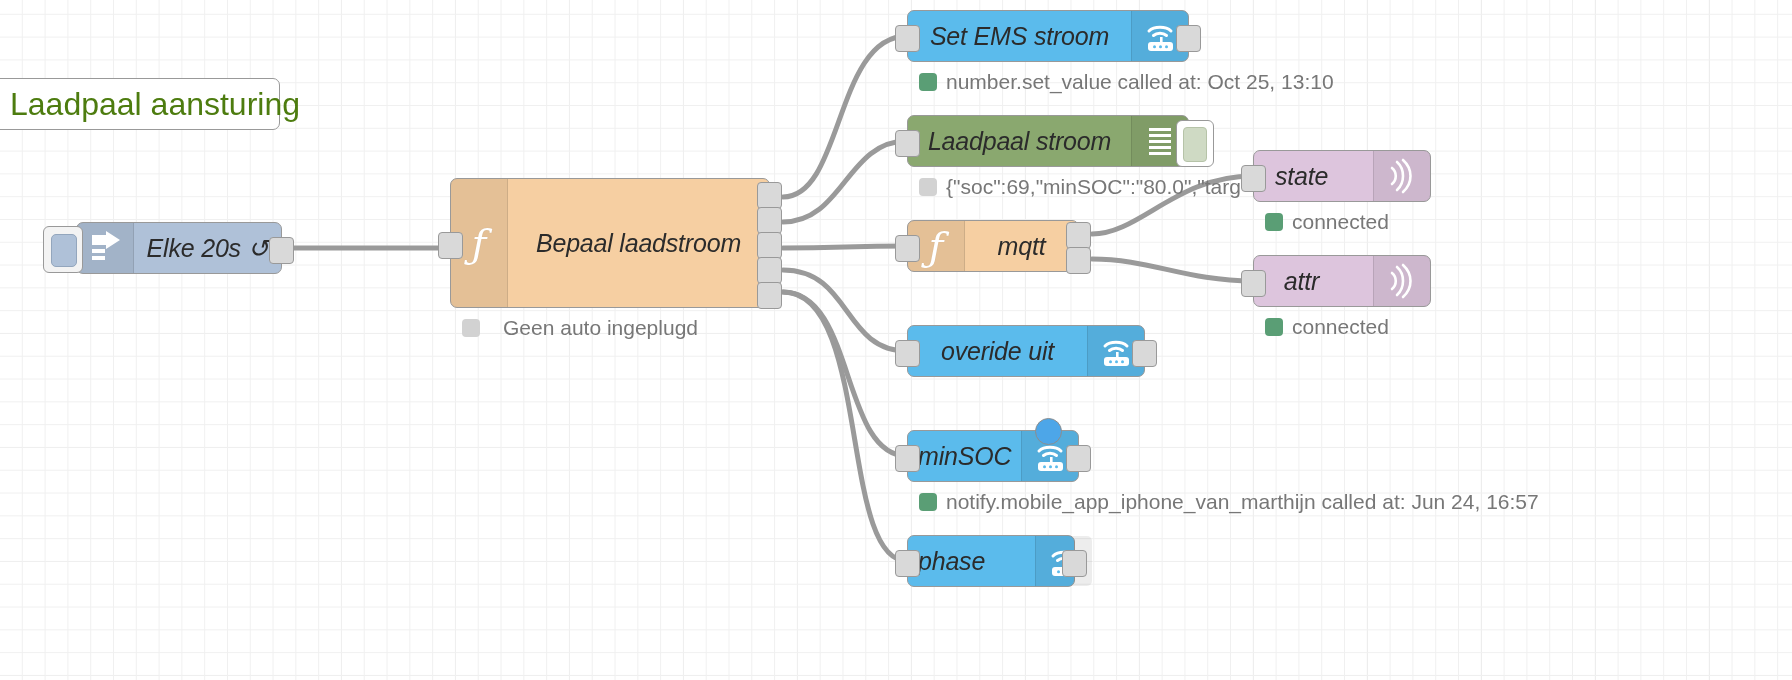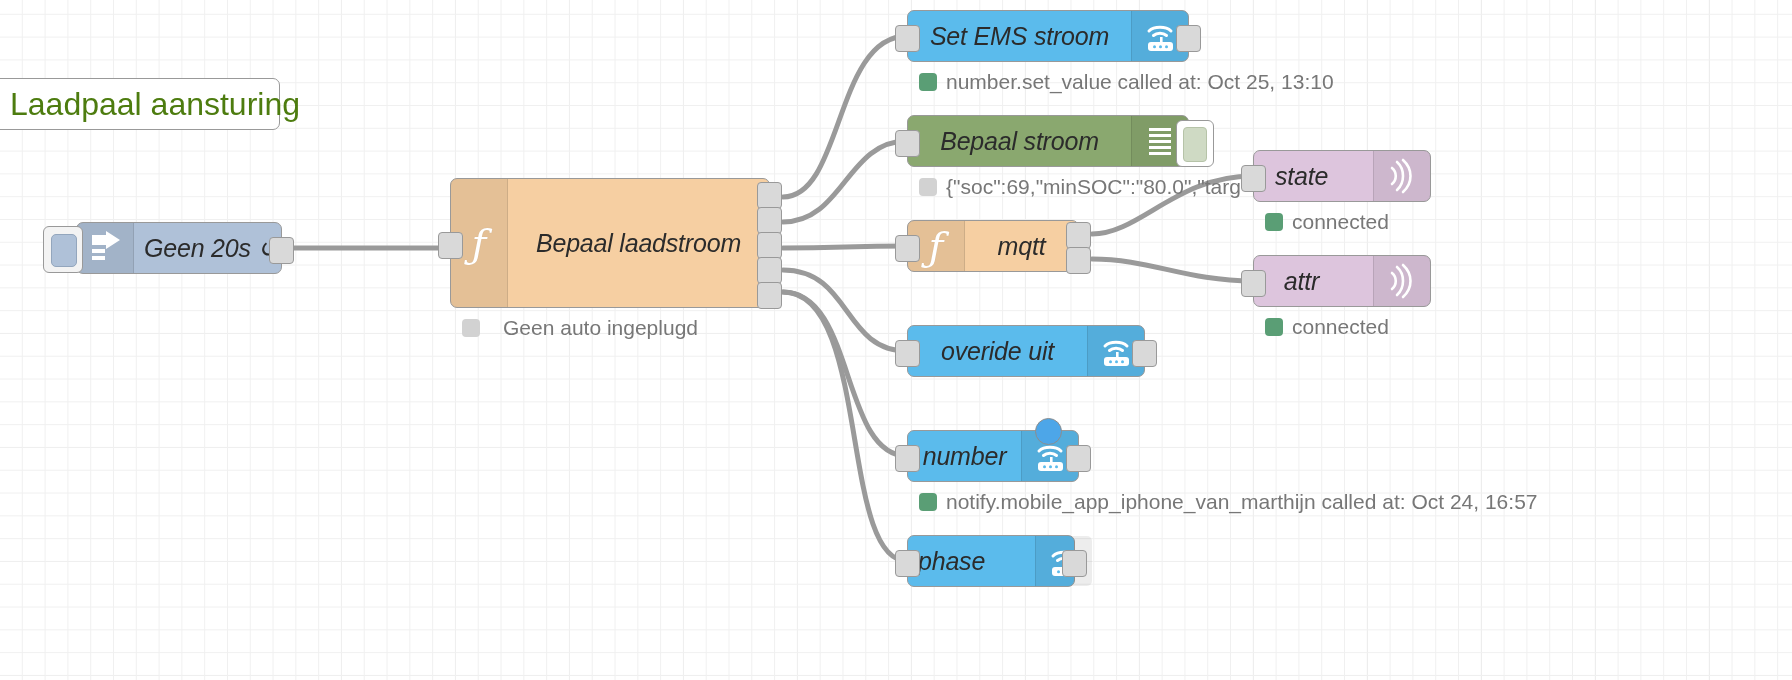--- a/index.html
+++ b/index.html
@@ -231,21 +231,21 @@
 
   <div id="nodes-layer">
       <div class="node" style="left: 76px; top: 222px; width: 206px; height: 52px; background: rgb(175, 193, 216);">
         <div class="icon-box left">
           <svg class="gly" width="38" height="34" viewBox="0 0 38 34" aria-hidden="true">
             <path d="M6 4 L20 4 L20 0 L34 9 L20 18 L20 14 L6 14 Z" fill="#fff"></path>
             <rect x="6" y="18" width="13" height="4" fill="#fff"></rect>
             <rect x="6" y="25" width="13" height="4" fill="#fff"></rect>
           </svg>
         </div>
-        <div class="label">Geen 20s ↺</div>
+        <div class="label">Elke 20s ↺</div>
         <div class="port out" style="top: 13.5px;"></div>
         <div class="inject-btn">
           <div class="inner"></div>
         </div>
       </div>
       <div class="node" style="left: 450px; top: 178px; width: 320px; height: 130px; background: rgb(246, 207, 162);">
         <div class="icon-box left">
           <span class="fn-glyph">ƒ</span>
         </div>
         <div class="label">Bepaal laadstroom</div>
@@ -274,21 +274,21 @@
           </svg>
         </div>
         <div class="port in" style="top: 13.5px;"></div>
         <div class="port out" style="top: 13.5px;"></div>
       </div>
       <div class="status" style="left: 919px; top: 70px;">
         <span class="dot green"></span>
         <span>number.set_value called at: Oct 25, 13:10</span>
       </div>
       <div class="node" style="left: 907px; top: 115px; width: 282px; height: 52px; background: rgb(138, 168, 111);">
-        <div class="label">Bepaal stroom</div>
+        <div class="label">Laadpaal stroom</div>
         <div class="icon-box right">
           <svg class="gly" width="26" height="30" viewBox="0 0 26 30" aria-hidden="true">
             <rect x="2" y="2" width="22" height="3" fill="#fff"></rect>
             <rect x="2" y="8" width="22" height="3" fill="#fff"></rect>
             <rect x="2" y="14" width="22" height="3" fill="#fff"></rect>
             <rect x="2" y="20" width="22" height="3" fill="#fff"></rect>
             <rect x="2" y="26" width="22" height="3" fill="#fff"></rect>
           </svg>
         </div>
         <div class="port in" style="top: 13.5px;"></div>
@@ -349,39 +349,39 @@
             <rect x="8" y="22" width="25" height="9" rx="3" fill="#fff"></rect>
             <circle cx="14.5" cy="26.7" r="1.5" fill="#5bbbec"></circle>
             <circle cx="20.5" cy="26.7" r="1.5" fill="#5bbbec"></circle>
             <circle cx="26.5" cy="26.7" r="1.5" fill="#5bbbec"></circle>
           </svg>
         </div>
         <div class="port in" style="top: 13.5px;"></div>
         <div class="port out" style="top: 13.5px;"></div>
       </div>
       <div class="node" style="left: 907px; top: 430px; width: 172px; height: 52px; background: rgb(91, 187, 236);">
-        <div class="label">number</div>
+        <div class="label">minSOC</div>
         <div class="icon-box right">
           <svg class="gly" width="40" height="32" viewBox="0 0 40 32" aria-hidden="true">
             <path d="M9 11 C14 6,26 6,31 11" stroke="#fff" stroke-width="3" fill="none" stroke-linecap="round"></path>
             <path d="M13.5 15.5 C17 12.5,23 12.5,26.5 15.5" stroke="#fff" stroke-width="3" fill="none" stroke-linecap="round"></path>
             <rect x="20" y="17" width="2.6" height="6" fill="#fff"></rect>
             <rect x="8" y="22" width="25" height="9" rx="3" fill="#fff"></rect>
             <circle cx="14.5" cy="26.7" r="1.5" fill="#5bbbec"></circle>
             <circle cx="20.5" cy="26.7" r="1.5" fill="#5bbbec"></circle>
             <circle cx="26.5" cy="26.7" r="1.5" fill="#5bbbec"></circle>
           </svg>
         </div>
         <div class="port in" style="top: 13.5px;"></div>
         <div class="port out" style="top: 13.5px;"></div>
         <div class="badge" style="background: rgb(77, 166, 232); right: 16px; top: -13px;"></div>
       </div>
       <div class="status" style="left: 919px; top: 490px;">
         <span class="dot green"></span>
-        <span>notify.mobile_app_iphone_van_marthijn called at: Oct 24, 16:57</span>
+        <span>notify.mobile_app_iphone_van_marthijn called at: Jun 24, 16:57</span>
       </div>
       <div class="node" style="left: 907px; top: 535px; width: 168px; height: 52px; background: rgb(91, 187, 236); gap: 40px;">
         <div class="label">phase</div>
         <div class="icon-box right">
           <svg class="gly" width="40" height="32" viewBox="0 0 40 32" aria-hidden="true">
             <path d="M9 11 C14 6,26 6,31 11" stroke="#fff" stroke-width="3" fill="none" stroke-linecap="round"></path>
             <path d="M13.5 15.5 C17 12.5,23 12.5,26.5 15.5" stroke="#fff" stroke-width="3" fill="none" stroke-linecap="round"></path>
             <rect x="20" y="17" width="2.6" height="6" fill="#fff"></rect>
             <rect x="8" y="22" width="25" height="9" rx="3" fill="#fff"></rect>
             <circle cx="14.5" cy="26.7" r="1.5" fill="#5bbbec"></circle>

